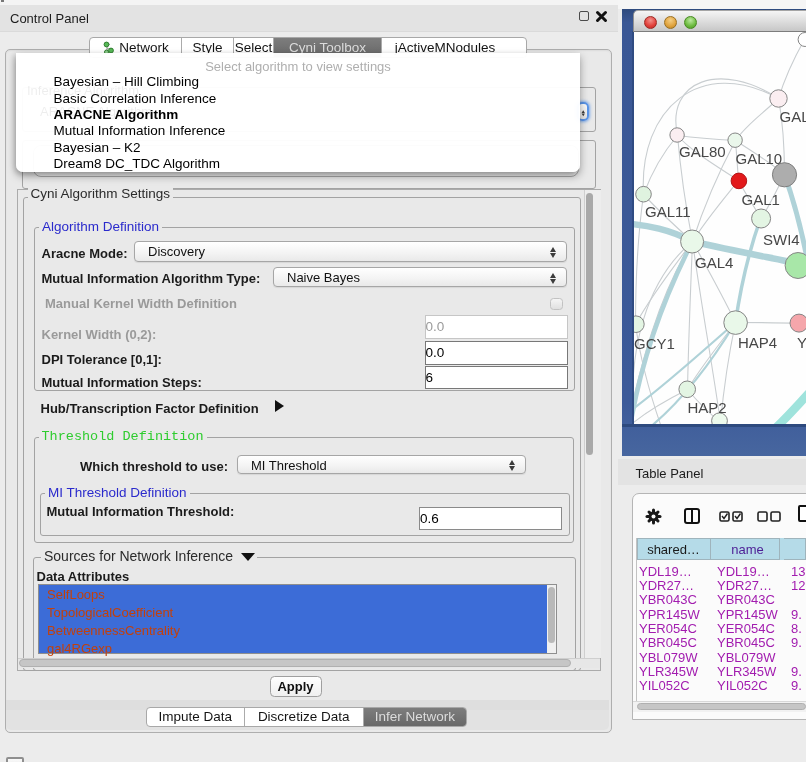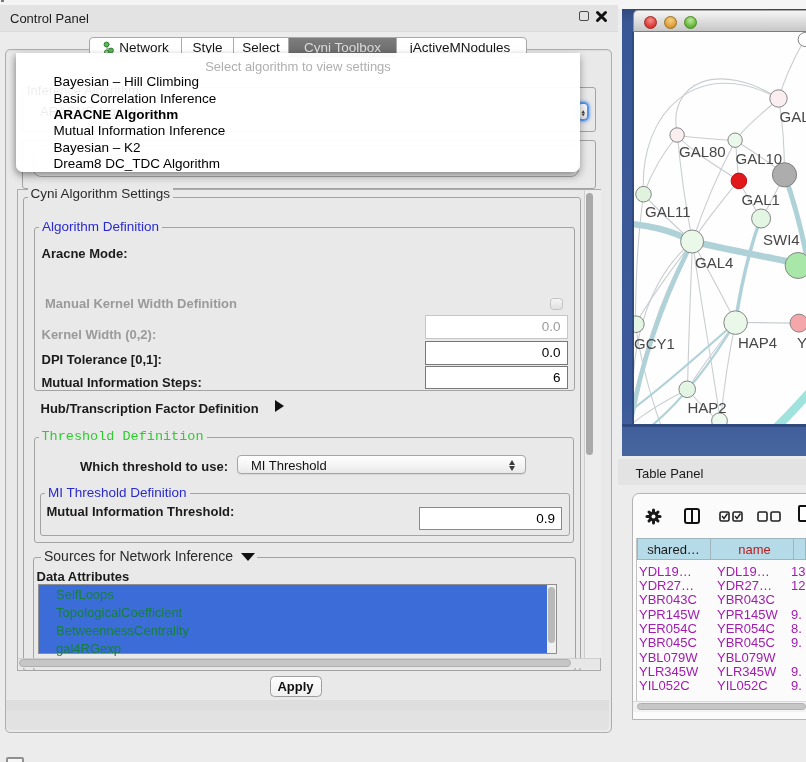--- a/index.html
+++ b/index.html
@@ -12,21 +12,21 @@
 .grp{position:absolute;border:1px solid #A3A3A3;border-radius:3px;}
 .combo{position:absolute;box-sizing:border-box;border:1px solid #A6A6A6;border-radius:4px;
   background:linear-gradient(#FFFFFF,#F3F3F3 60%,#E9E9E9);box-shadow:0 1px 1px rgba(0,0,0,0.08);}
 .combo span.tx{position:absolute;left:13px;top:50%;transform:translateY(-50%);
   font:13px "Liberation Sans",sans-serif;color:#111;}
 .arrs{position:absolute;width:9px;height:12px;}
 .arrs i{position:absolute;left:1px;width:0;height:0;border-left:3.8px solid transparent;border-right:3.8px solid transparent;}
 .arrs i.u{top:0.5px;border-bottom:5px solid #3c3c3c;}
 .arrs i.d{bottom:0.5px;border-top:5px solid #3c3c3c;}
 .field{position:absolute;box-sizing:border-box;background:#fff;
-  font:13.5px "Liberation Sans",sans-serif;text-align:right;padding:3px 6px 0 0;}
+  font:13.5px "Liberation Sans",sans-serif;padding:3px 6px 0 0;}
 .seg{height:100%;display:flex;align-items:center;justify-content:center;
   font:13.5px "Liberation Sans",sans-serif;color:#141414;box-sizing:border-box;}
 .seg.dk{background:linear-gradient(#7d7d7d,#686868);color:#dcdcdc;}
 .seg+.seg{border-left:1px solid #ABABAB;}
 .li{position:absolute;left:2.5px;font:13.5px "Liberation Sans",sans-serif;color:#000;white-space:nowrap;margin-left:35px;}
 .row{position:absolute;font:13px "Liberation Sans",sans-serif;color:#a21caf;white-space:nowrap;}
 </style></head>
 <body>
 <div id="app">
 
@@ -46,21 +46,21 @@
 
 <div class="abs" style="left:89px;top:37px;width:438px;height:21px;background:#fff;border:1px solid #A8A8A8;
   border-radius:4px;display:flex;overflow:hidden;box-sizing:border-box;">
   <div class="seg" style="width:91px;"><svg width="13" height="14" viewBox="0 0 13 14" style="margin-right:4px;">
     <path d="M5 4 L5 10 M5 7 L9 9 M5 5 L8 3" stroke="#9a9a9a" stroke-width="1"></path>
     <circle cx="4.5" cy="3.5" r="2.4" fill="#57b957" stroke="#2f7d2f"></circle>
     <circle cx="9" cy="9.5" r="2.4" fill="#57b957" stroke="#2f7d2f"></circle>
     <circle cx="4.5" cy="11" r="2" fill="#8fd08f" stroke="#2f7d2f"></circle>
         </svg>Network</div>
   <div class="seg" style="width:52px;">Style</div>
-  <div class="seg" style="width:55px;">Select</div>
+  <div class="seg" style="width:40px;">Select</div>
   <div class="seg dk" style="width:108px;">Cyni Toolbox</div>
   <div class="seg" style="width:127px;">jActiveMNodules</div>
 </div>
 
 <div class="grp" style="left:22px;top:87px;width:572px;height:43px;"></div>
 <div class="grp" style="left:22px;top:140px;width:572px;height:47px;"></div>
 <div class="abs" style="left:33px;top:145px;width:546px;height:32px;border:1px solid #A9A9A9;border-radius:8px;
   background:linear-gradient(#FFF,#EFEFEF);box-sizing:border-box;"></div>
 <div class="abs" style="left:577px;top:102px;width:12px;height:19px;border:2px solid #5b95e8;border-radius:5px;
   background:linear-gradient(#FDFDFD,#E6E6E6);box-shadow:0 0 3px 1px rgba(90,150,235,0.75);box-sizing:border-box;">
@@ -74,21 +74,36 @@
 <div class="abs" style="left:584px;top:190px;width:16px;height:468px;background:#EDEDED;border-left:1px solid #CFCFCF;"></div>
 <div class="abs" style="left:585.5px;top:192.5px;width:7.5px;height:262px;background:#A9A9A9;border-radius:4px;"></div>
 
 <div class="grp" style="left:22.5px;top:196.5px;width:556px;height:472px;border-radius:3px;"></div>
 <div class="gt" style="left:27.5px;top:187px;">Cyni Algorithm Settings</div>
 
 <div class="grp" style="left:33.5px;top:226.5px;width:539.5px;height:162.5px;"></div>
 <div class="gt" style="left:39px;top:220px;color:#2a2acc;">Algorithm Definition</div>
 
 <div class="lbl" style="left:41.5px;top:245.5px;">Aracne Mode:</div>
-
+<div class="combo" style="left:134px;top:241px;width:433px;height:20.5px;">
+      <span class="tx">Discovery</span>
+  <span class="arrs" style="right:8px;top:4px;">
+        <i class="u"></i>
+        <i class="d"></i>
+      </span>
+    </div>
+
+<div class="lbl" style="left:41.5px;top:271px;">Mutual Information Algorithm Type:</div>
+<div class="combo" style="left:273px;top:267px;width:294px;height:20px;">
+      <span class="tx">Naive Bayes</span>
+  <span class="arrs" style="right:8px;top:4px;">
+        <i class="u"></i>
+        <i class="d"></i>
+      </span>
+    </div>
 
 <div class="glbl" style="left:45px;top:296px;">Manual Kernel Width Definition</div>
 <div class="abs" style="left:550px;top:297.5px;width:13px;height:12px;border:1px solid #C2C2C2;border-radius:3.5px;
   background:linear-gradient(#F5F5F5,#E0E0E0);box-sizing:border-box;"></div>
 
 <div class="glbl" style="left:41.5px;top:327px;">Kernel Width (0,2):</div>
 <div class="field" style="left:424.5px;top:315px;width:143px;height:23.5px;border:1px solid #C6C6C6;color:#9b9b9b;">0.0</div>
 
 <div class="lbl" style="left:41.5px;top:351.5px;">DPI Tolerance [0,1]:</div>
 <div class="field" style="left:424.5px;top:340.5px;width:143px;height:24px;border:1.5px solid #787878;color:#000;">0.0</div>
@@ -108,42 +123,48 @@
       <span class="tx">MI Threshold</span>
   <span class="arrs" style="right:8px;top:3.5px;">
         <i class="u"></i>
         <i class="d"></i>
       </span>
     </div>
 
 <div class="grp" style="left:39.5px;top:492.5px;width:528.5px;height:41.5px;"></div>
 <div class="gt" style="left:45px;top:486px;color:#2a2acc;">MI Threshold Definition</div>
 <div class="lbl" style="left:46.5px;top:504px;">Mutual Information Threshold:</div>
-<div class="field" style="left:419px;top:506.5px;width:143px;height:23px;border:1.5px solid #8a8a8a;color:#000;">0.9</div>
+<div class="field" style="left:419px;top:506.5px;width:143px;height:23px;border:1.5px solid #8a8a8a;color:#000;">0.6</div>
 
 <div class="grp" style="left:32.5px;top:556.5px;width:541px;height:112px;"></div>
 <div class="gt" style="left:41px;top:550px;padding-right:24px;font-size:14px;">Sources for Network Inference</div>
 <div class="abs" style="left:241px;top:553px;width:0;height:0;border-left:7.5px solid transparent;
   border-right:7.5px solid transparent;border-top:8px solid #111;"></div>
 <div class="lbl" style="left:36.5px;top:569px;">Data Attributes</div>
 
 <div class="abs" style="left:37.5px;top:583.5px;width:519px;height:70.5px;background:#fff;border:1px solid #8E8E8E;box-sizing:border-box;"></div>
 <div class="abs" style="left:38.5px;top:584.5px;width:508px;height:68.5px;background:#3C6CD7;"></div>
-<div class="abs" style="left:56px;top:585.5px;font:13px 'Liberation Sans',sans-serif;color:#15803d;line-height:18px;">
+<div class="abs" style="left:47px;top:585.5px;font:13px 'Liberation Sans',sans-serif;color:#c2410c;line-height:18px;">
  SelfLoops<br>TopologicalCoefficient<br>BetweennessCentrality<br>gal4RGexp</div>
 <div class="abs" style="left:546.5px;top:584.5px;width:9px;height:68.5px;background:#F0F0F0;"></div>
 <div class="abs" style="left:547.5px;top:587px;width:7px;height:56px;background:#B9B9B9;border-radius:3.5px;"></div>
 
 <div class="abs" style="left:18px;top:658px;width:582px;height:9px;background:#E7E7E7;border-top:1px solid #CFCFCF;"></div>
 <div class="abs" style="left:19px;top:658.5px;width:552px;height:8px;background:#C6C6C6;border:1px solid #B0B0B0;border-radius:4px;box-sizing:border-box;"></div>
 
 <div class="abs" style="left:269.5px;top:676px;width:52px;height:20.5px;border:1px solid #9F9F9F;border-radius:4.5px;
   background:linear-gradient(#FEFEFE,#EFEFEF);box-sizing:border-box;display:flex;align-items:center;justify-content:center;
   font:bold 13px 'Liberation Sans',sans-serif;color:#111;">Apply</div>
 
+<div class="abs" style="left:146px;top:706.5px;width:321px;height:20.5px;background:#fff;border:1px solid #A8A8A8;
+  border-radius:4px;display:flex;overflow:hidden;box-sizing:border-box;">
+  <div class="seg" style="width:96.5px;">Impute Data</div>
+  <div class="seg" style="width:119.3px;">Discretize Data</div>
+  <div class="seg dk" style="width:103.2px;">Infer Network</div>
+</div>
 
 <div class="abs" style="left:5.5px;top:756.5px;width:18px;height:12px;border:2px solid #8F8F8F;border-radius:2px;
   background:linear-gradient(#FAFAFA,#E8E8E8);box-sizing:border-box;"></div>
 
 <div class="abs" style="left:16px;top:52.5px;width:564px;height:119.5px;background:rgba(255,255,255,0.97);
   border-radius:0 0 7px 7px;box-shadow:0 4px 9px rgba(0,0,0,0.35), -2px 2px 5px rgba(0,0,0,0.12);">
   <div class="abs" style="left:11px;top:30px;font:13px 'Liberation Sans',sans-serif;color:rgba(0,0,0,0.07);">Inference Algorithm</div>
   <div class="abs" style="left:24px;top:51px;font:13px 'Liberation Sans',sans-serif;color:rgba(0,0,0,0.07);">ARACNE Algorithm</div>
   <div class="abs" style="left:0;top:6px;width:564px;text-align:center;font:13px 'Liberation Sans',sans-serif;color:#AFAFAF;">Select algorithm to view settings</div>
   <div class="li" style="top:21.8px;">Bayesian – Hill Climbing</div>
@@ -271,22 +292,22 @@
 <svg class="abs" style="left:757px;top:511px;" width="24" height="11" viewBox="0 0 24 11">
  <rect x="1" y="1" width="9" height="9" fill="none" stroke="#222" stroke-width="1.6" rx="1.5"></rect>
  <rect x="14" y="1" width="9" height="9" fill="none" stroke="#222" stroke-width="1.6" rx="1.5"></rect>
 </svg>
 <div class="abs" style="left:798px;top:505px;width:10px;height:17px;border:2.2px solid #111;border-radius:2px;box-sizing:border-box;background:#fff;"></div>
 
 <div class="abs" style="left:635.5px;top:537.5px;width:170.5px;height:174px;border:1px solid #C2C2C2;border-right:none;box-sizing:border-box;"></div>
 <div class="abs" style="left:636.5px;top:538px;width:170px;height:22px;background:#B5DBE8;"></div>
 <div class="abs" style="left:636.5px;top:538px;width:74px;height:22px;border:1px solid #9FB4BC;box-sizing:border-box;
   font:13px 'Liberation Sans',sans-serif;color:#1a1a1a;display:flex;align-items:center;justify-content:center;">shared…</div>
-<div class="abs" style="left:710.5px;top:538px;width:83px;height:22px;border:1px solid #9FB4BC;border-left:none;box-sizing:border-box;
-  font:13px 'Liberation Sans',sans-serif;color:#b91c1c;display:flex;align-items:center;justify-content:center;padding-left:6px;">name</div>
+<div class="abs" style="left:710.5px;top:538px;width:69px;height:22px;border:1px solid #9FB4BC;border-left:none;box-sizing:border-box;
+  font:13px 'Liberation Sans',sans-serif;color:#4c1d95;display:flex;align-items:center;justify-content:center;padding-left:6px;">name</div>
 <div class="abs" style="left:784px;top:538px;width:22px;height:22px;border:1px solid #9FB4BC;border-left:none;box-sizing:border-box;"></div>
 
 <div class="row" style="left:639px;top:564.5px;line-height:14.35px;">YDL19…<br>YDR27…<br>YBR043C<br>YPR145W<br>YER054C<br>YBR045C<br>YBL079W<br>YLR345W<br>YIL052C</div>
 <div class="row" style="left:717px;top:564.5px;line-height:14.35px;">YDL19…<br>YDR27…<br>YBR043C<br>YPR145W<br>YER054C<br>YBR045C<br>YBL079W<br>YLR345W<br>YIL052C</div>
 <div class="row" style="left:791px;top:564.5px;line-height:14.35px;">13<br>12<br><br>9.<br>8.<br>9.<br><br>9.<br>9.</div>
 
 <div class="abs" style="left:632.5px;top:701px;width:173px;height:10px;background:#F2F2F2;border-top:1px solid #D8D8D8;"></div>
 <div class="abs" style="left:637px;top:702.5px;width:169px;height:7.5px;background:#C6C6C6;border:1px solid #B0B0B0;border-radius:4px;box-sizing:border-box;"></div>
 
 </div>

